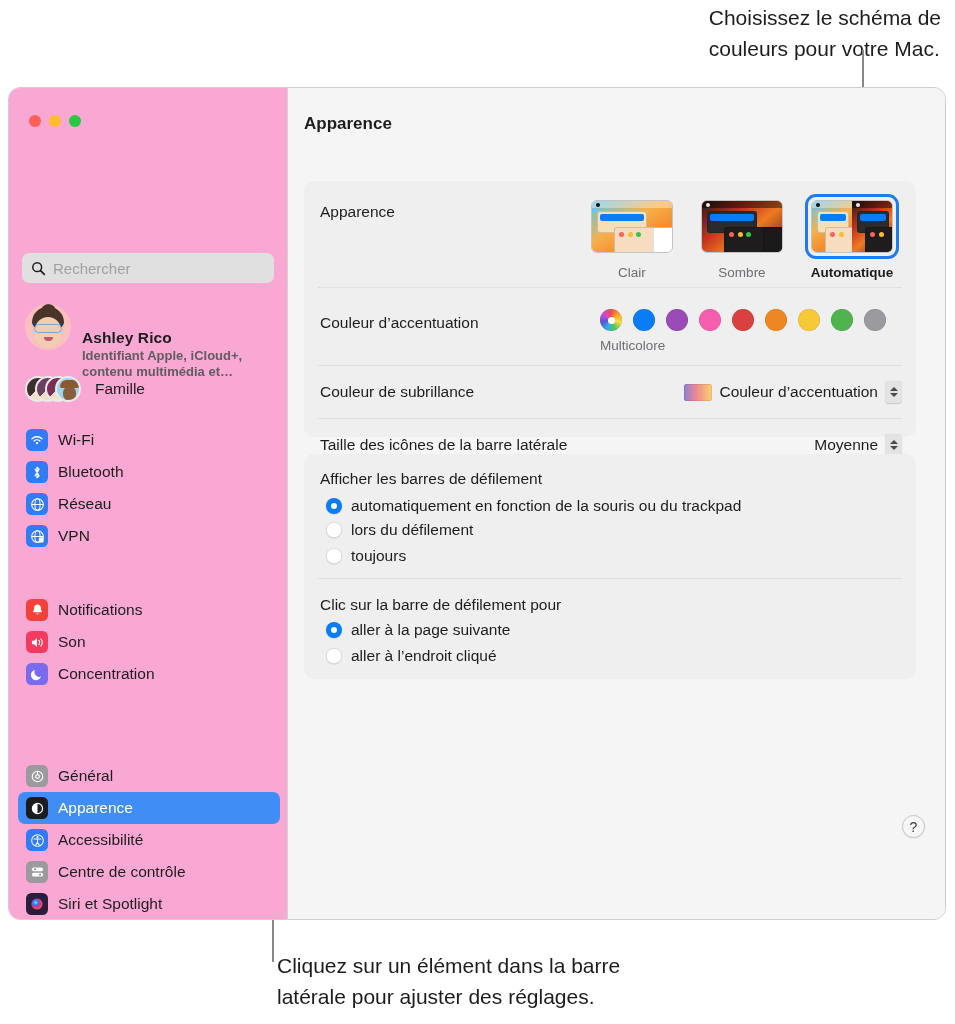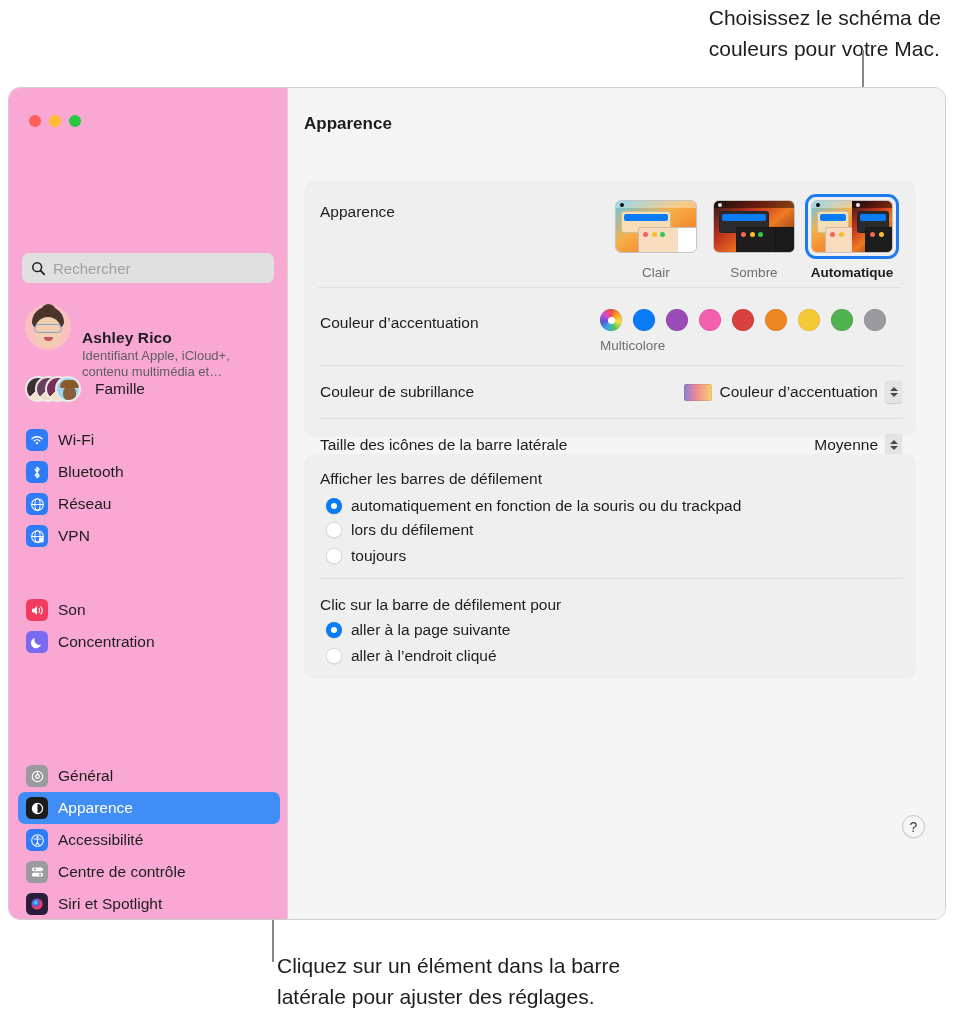--- a/index.html
+++ b/index.html
@@ -74,21 +74,21 @@
     width: 46px; height: 46px; border-radius: 50%;
     background: #f9c0c0; position: relative; overflow: hidden; flex: 0 0 46px;
   }
   .av-hair { position:absolute; left:7px; top:3px; width:32px; height:21px; background:#4a342a; border-radius:16px 16px 6px 6px;}
   .av-bun  { position:absolute; left:16px; top:0px; width:15px; height:9px; background:#4a342a; border-radius:8px 8px 0 0;}
   .av-skin { position:absolute; left:10px; top:13px; width:26px; height:30px; background:#f2cdb0; border-radius:13px 13px 12px 12px;}
   .av-glass{ position:absolute; left:9px; top:20px; width:28px; height:9px; border:1.6px solid #7da7c4; border-radius:5px;}
   .av-mouth{ position:absolute; left:19px; top:33px; width:9px; height:4px; background:#c2566b; border-radius:0 0 5px 5px;}
   .acct-text { padding-top: 1px; }
   #acct-name { font-size: 15.5px; font-weight: 700; color: #1d1d1f; letter-spacing: .1px; margin-top: 24px; }
-  #acct-sub { font-size: 13px; line-height: 16px; color: #5d5d62; margin-top: 1px; white-space: pre-line; }
+  #acct-sub { font-size: 13px; line-height: 16px; color: #5d5d62; margin-top: 1px; white-space: pre-line; font-weight: bold; }
 
   #family-row {
     position: absolute; left: 16px; top: 286px;
     display: flex; align-items: center; gap: 10px; width: 252px;
   }
   .fam-stack { position: relative; width: 60px; height: 30px; flex: 0 0 60px; }
   .fam-av { position: absolute; top: 2px; width: 26px; height: 26px; border-radius: 50%; border: 2px solid #eaeaea; }
   .fam-av.a { left: 0;  background: linear-gradient(135deg,#3b2f2f 50%, #f0e2c8 50%); }
   .fam-av.b { left: 10px; background: linear-gradient(135deg,#6b3f5e 50%, #efe0c4 50%); }
   .fam-av.c { left: 20px; background: linear-gradient(135deg,#7a2f55 50%, #f3e3c6 50%); }
@@ -122,21 +122,21 @@
   #card-main { top: 93px; height: 256px; }
   #card-scroll { top: 366px; height: 225px; }
 
   .row { position: relative; }
   .divider { position: absolute; left: 14px; right: 14px; height: 1px; background: #e0e0e1; }
   .row-label { font-size: 15.5px; color: #1d1d1f; }
 
   
   #appearance-row { position: absolute; left: 0; right: 0; top: 0; height: 107px; }
   #appearance-label { position: absolute; left: 16px; top: 22px; }
-  .themes { position: absolute; right: 16px; top: 13px; display: flex; gap: 2px; }
+  .themes { position: absolute; right: 16px; top: 13px; display: flex; gap: 14px; }
   .theme { width: 96px; display: flex; flex-direction: column; align-items: center; }
   .thumb-wrap { padding: 3px; border-radius: 11px; border: 3px solid transparent; }
   .theme.selected .thumb-wrap { border-color: #1e7bf0; }
   .thumb {
     width: 82px; height: 53px; border-radius: 6px; overflow: hidden;
     position: relative; border: .5px solid rgba(0,0,0,.18);
     display: flex;
   }
   .half { position: relative; height: 100%; overflow: hidden; }
   .bgL { background: linear-gradient(150deg,#59c7f0 0%, #f6b04a 42%, #f58a2e 72%, #f2a03c 100%); }
@@ -331,20 +331,29 @@
                 <ellipse cx="8" cy="8" rx="2.8" ry="6.2" fill="none" stroke="#fff" stroke-width="1.1"></ellipse>
                 <line x1="1.8" y1="8" x2="14.2" y2="8" stroke="#fff" stroke-width="1.1"></line>
                 <rect x="9.5" y="9" width="5" height="5.4" rx="1.3" fill="#fff"></rect>
               </svg>
           </span>
           <span class="nav-label">VPN</span>
         </div>
       </div>
 
       <div class="nav-group" style="top:506px;">
+        <div class="nav-item">
+          <span class="nav-icon" style="background:#f4403a;">
+            <svg width="13" height="14" viewBox="0 0 14 15">
+                <path d="M7 1.6c-2.2 0-3.7 1.6-3.7 3.8 0 3-1.1 3.6-1.1 4.5h9.6c0-.9-1.1-1.5-1.1-4.5 0-2.2-1.5-3.8-3.7-3.8z" fill="#fff"></path>
+                <path d="M5.5 11.2a1.6 1.6 0 003 0z" fill="#fff"></path>
+              </svg>
+          </span>
+          <span class="nav-label">Notifications</span>
+        </div>
         <div class="nav-item">
           <span class="nav-icon" style="background:#f23b5e;">
             <svg width="15" height="13" viewBox="0 0 16 14">
                 <path d="M2 5h2.3L7.4 2.2v9.6L4.3 9H2z" fill="#fff"></path>
                 <path d="M9.6 4.8a3.6 3.6 0 010 4.4M11.6 3.2a6 6 0 010 7.6" stroke="#fff" stroke-width="1.2" fill="none" stroke-linecap="round"></path>
               </svg>
           </span>
           <span class="nav-label">Son</span>
         </div>
         <div class="nav-item">

